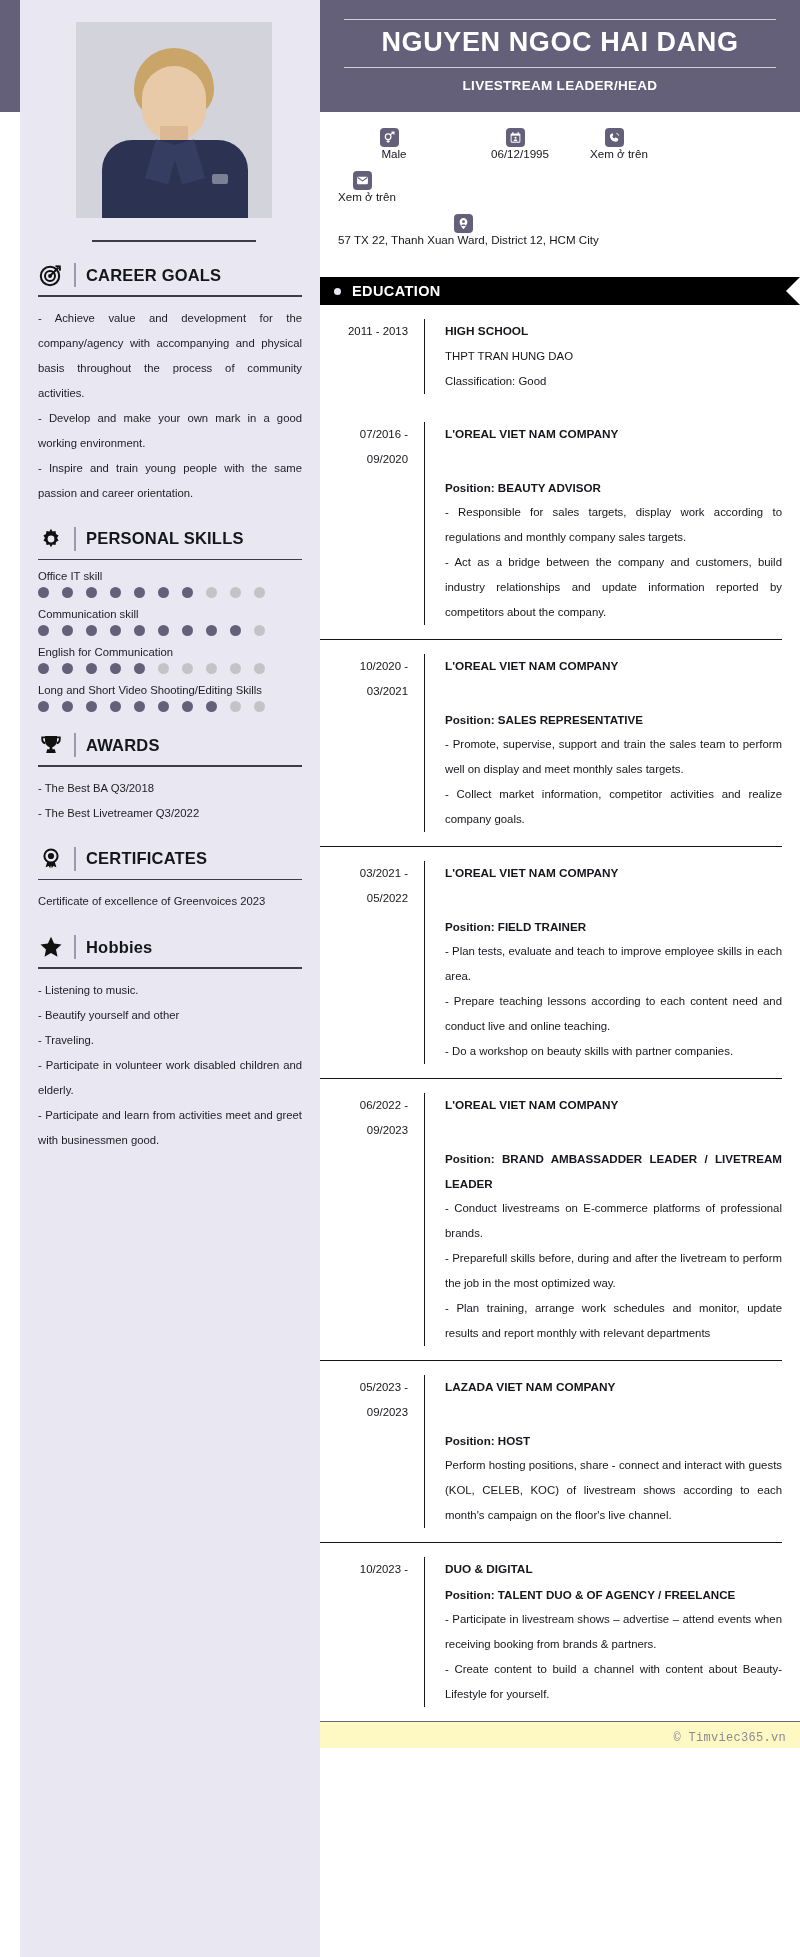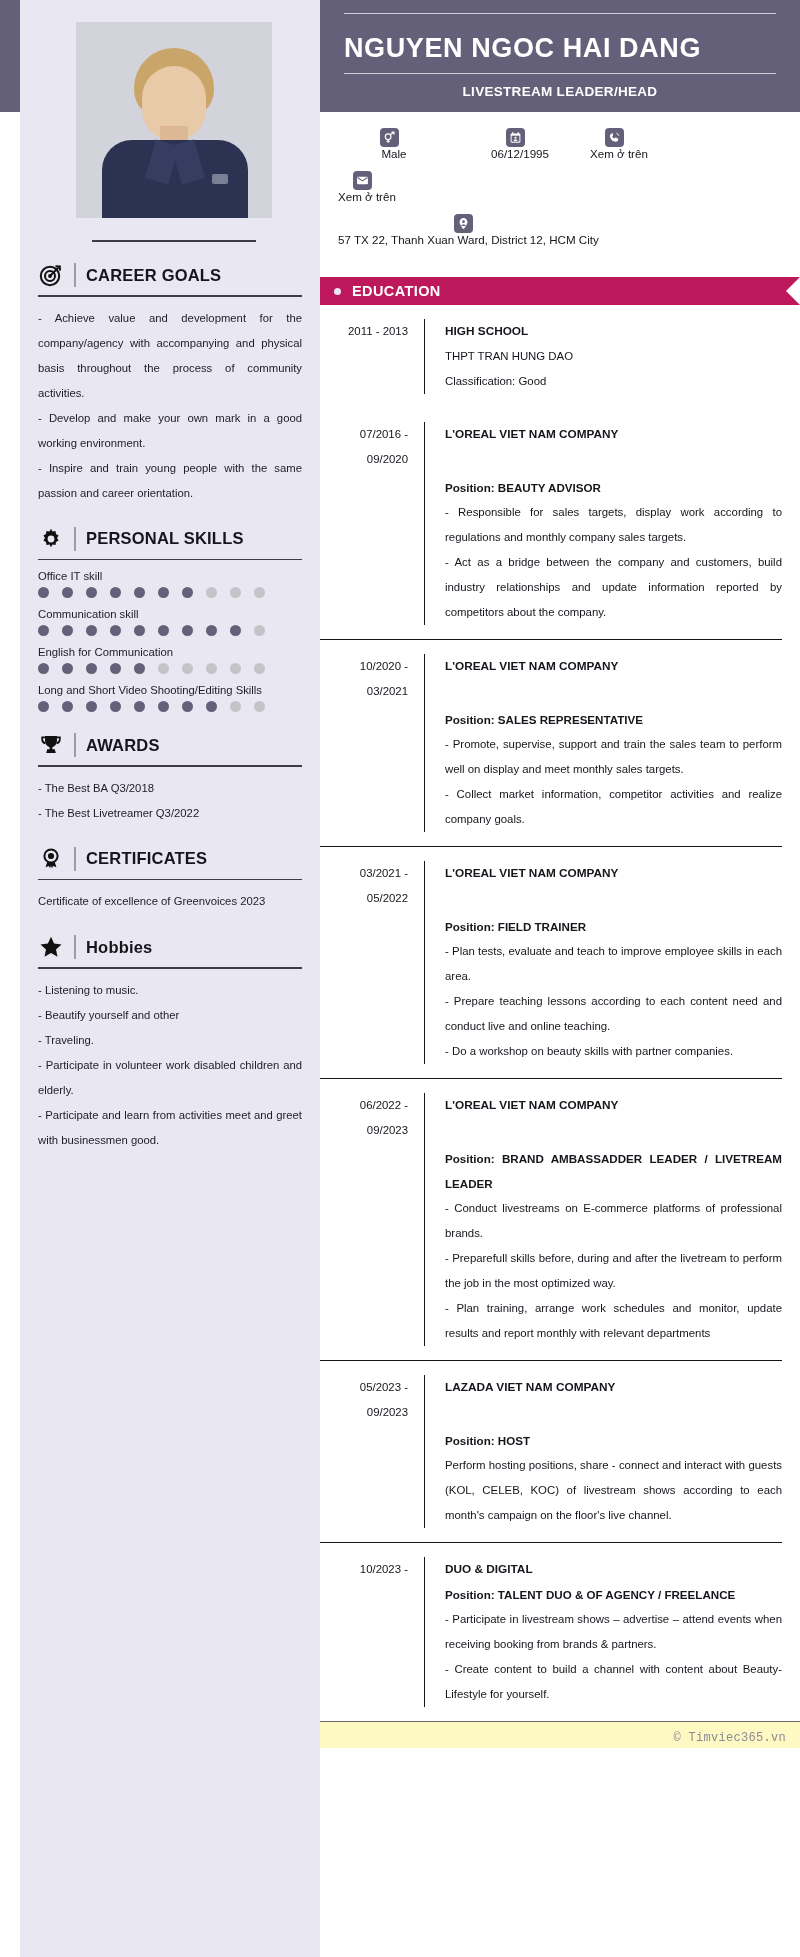--- a/index.html
+++ b/index.html
@@ -126,24 +126,24 @@
   .content { flex: 1 1 auto; background: #ffffff; padding: 0; position: relative; }
 
   .namebar {
     background: #646079;
     padding: 12px 24px 12px 24px;
     min-height: 112px;
     display: flex; flex-direction: column; justify-content: center;
   }
   .name {
     font-size: 27px; font-weight: bold; color: #ffffff;
-    text-align: left; letter-spacing: .6px;
+    text-align: center; letter-spacing: .6px;
     border-top: 1.5px solid #cfcedb;
     border-bottom: 1.5px solid #cfcedb;
-    padding: 20px 0 9px 0;
+    padding: 8px 0 9px 0;
     line-height: 1.1;
   }
   .job {
     font-size: 13.5px; font-weight: bold; color: #ffffff;
     text-align: center; letter-spacing: .3px; padding-top: 10px;
   }
 
   .contact {
     padding: 16px 18px 10px 18px;
   }
@@ -153,21 +153,21 @@
     width: 19px; height: 19px; border-radius: 4px;
     background: #646079; color: #fff;
     display: flex; align-items: center; justify-content: center;
     flex: 0 0 19px; margin-right: 9px;
   }
   .cicon svg { display: block; }
   .ctext { font-size: 11.6px; color: #15151c; }
 
   
   .banner {
-    background: #be185d;
+    background: #000000;
     height: 28px;
     display: flex; align-items: center;
     padding-left: 14px;
     position: relative;
     margin: 10px 0 0 0;
     width: 100%;
   }
   .banner::after {
     content:"";
     position: absolute; right: 0; top: 0;

